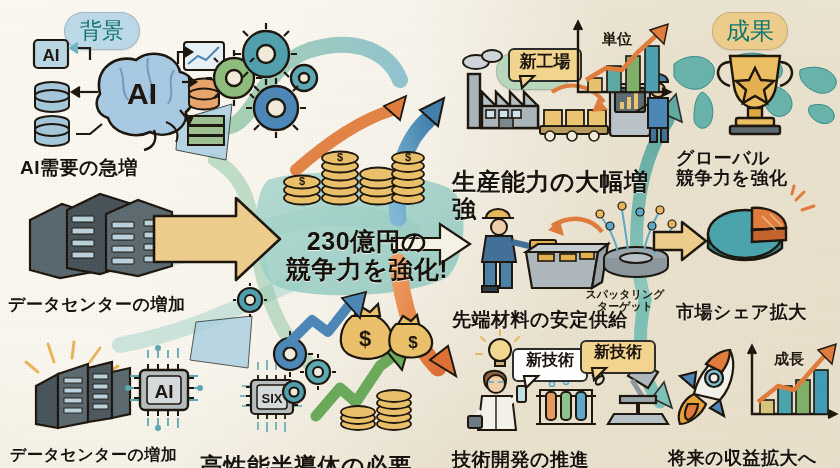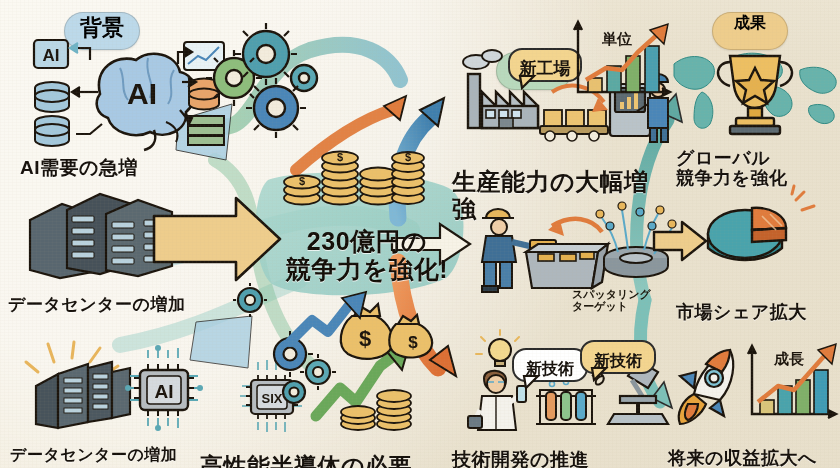--- a/index.html
+++ b/index.html
@@ -21,35 +21,35 @@
       repeating-linear-gradient(90deg, rgba(190,175,140,.07) 0 1px, rgba(0,0,0,0) 1px 4px);
   }
   .abs{position:absolute;}
   .cap{
     font-weight:bold;color:#15100b;text-align:left;
     letter-spacing:.5px;line-height:1.12;
     text-shadow:0 1px 0 rgba(255,255,255,.6);
     white-space:pre-line;
   }
   .badge{
-    position:absolute;border-radius:999px;display:flex;justify-content:center;
-    font-weight:bold;color:#000000;border:1.5px solid rgba(40,30,15,.18);
+    position:absolute;border-radius:999px;display:flex;align-items:center;justify-content:center;
+    font-weight:normal;color:#0f766e;border:1.5px solid rgba(40,30,15,.18);
     box-shadow:0 1px 2px rgba(0,0,0,.10);
   }
   .bub{
-    position:absolute;border-radius:14px;display:flex;align-items:flex-end;justify-content:center;
+    position:absolute;border-radius:6px;display:flex;align-items:flex-start;justify-content:center;
     font-weight:bold;color:#15100b;border:2.2px solid #2b2b2b;
   }
   .bub:after{content:"";position:absolute;width:0;height:0;}
   .centerText{
     position:absolute;font-weight:bold;color:#120d07;text-align:center;line-height:1.14;
     white-space:pre-line;letter-spacing:.5px;
     text-shadow:0 1px 0 rgba(255,255,255,.75);
   }
-  .small{font-weight:bold;color:#1a1409;text-align:left;line-height:1.1;white-space:pre-line;}
+  .small{font-weight:bold;color:#1a1409;text-align:center;line-height:1.1;white-space:pre-line;}
   svg{display:block;overflow:visible;}
 </style>
 </head>
 <body>
 
 <div id="stage">
 
   <svg class="abs" style="left:0;top:0;" width="840" height="468">
     <defs>
       <linearGradient id="gRib1" x1="0" y1="0" x2="1" y2="0">
@@ -516,20 +516,23 @@
     <g fill="#5aa9c9" stroke="#1b140c" stroke-width="1.2">
       <circle cx="142" cy="30" r="4"></circle>
         <circle cx="172" cy="16" r="4"></circle>
         <circle cx="184" cy="30" r="4"></circle>
     </g>
   </svg>
   <div class="small abs" style="left:572px;top:276px;width:106px;font-size:11px;">
     <span>スパッタリング
 ターゲット</span>
   </div>
+  <div class="cap abs" style="left:452px;top:288px;width:216px;font-size:19px;">
+    <span>先端材料の安定供給</span>
+  </div>
 
   <svg class="abs" style="left:462px;top:334px;" width="212" height="96">
 
     <g stroke="#1b140c" stroke-width="2">
       <circle cx="38" cy="16" r="11" fill="#f3d98f"></circle>
       <path d="M33 27 h10 v5 h-10 z" fill="#c9b07a"></path>
     </g>
     <g stroke="#e8b75c" stroke-width="2" stroke-linecap="round">
       <path d="M38 1 v-5 M23 7 l-4 -4 M53 7 l4 -4 M20 20 h-6 M56 20 h6"></path>
     </g>
@@ -581,21 +584,21 @@
     <span>新技術</span>
   </div>
   <svg class="abs" style="left:588px;top:366px;" width="22" height="16">
     <path d="M4 2 L 18 2 L 6 14 Z" fill="#f3d58f" stroke="#1b140c" stroke-width="2.2"></path>
   </svg>
 
   <div class="cap abs" style="left:452px;top:428px;width:216px;font-size:19px;">
     <span>技術開発の推進</span>
   </div>
 
-  <div class="badge" style="left:712px;top:12px;width:74px;height:36px;background:#eecd8c;font-size:16px;">
+  <div class="badge" style="left:712px;top:12px;width:74px;height:36px;background:#eecd8c;font-size:24px;">
     <span>成果</span>
   </div>
 
   <svg class="abs" style="left:668px;top:40px;" width="172" height="92">
     <g fill="#67b3ac" stroke="#2f8a84" stroke-width="1">
       <path d="M6 24 C 18 14, 36 14, 44 24 C 50 32, 44 44, 34 48 C 24 52, 10 46, 6 36 Z"></path>
       <path d="M34 52 C 44 56, 48 72, 42 84 C 36 92, 26 88, 26 78 C 26 66, 28 56, 34 52 Z"></path>
       <path d="M68 16 C 84 10, 104 14, 112 24 C 118 32, 112 42, 100 42 C 86 42, 70 32, 68 16 Z"></path>
       <path d="M96 46 C 110 44, 124 52, 124 64 C 124 74, 112 80, 104 74 C 96 68, 92 54, 96 46 Z"></path>
       <path d="M132 30 C 146 24, 164 28, 168 40 C 170 50, 158 56, 148 52 C 138 48, 130 40, 132 30 Z"></path>

